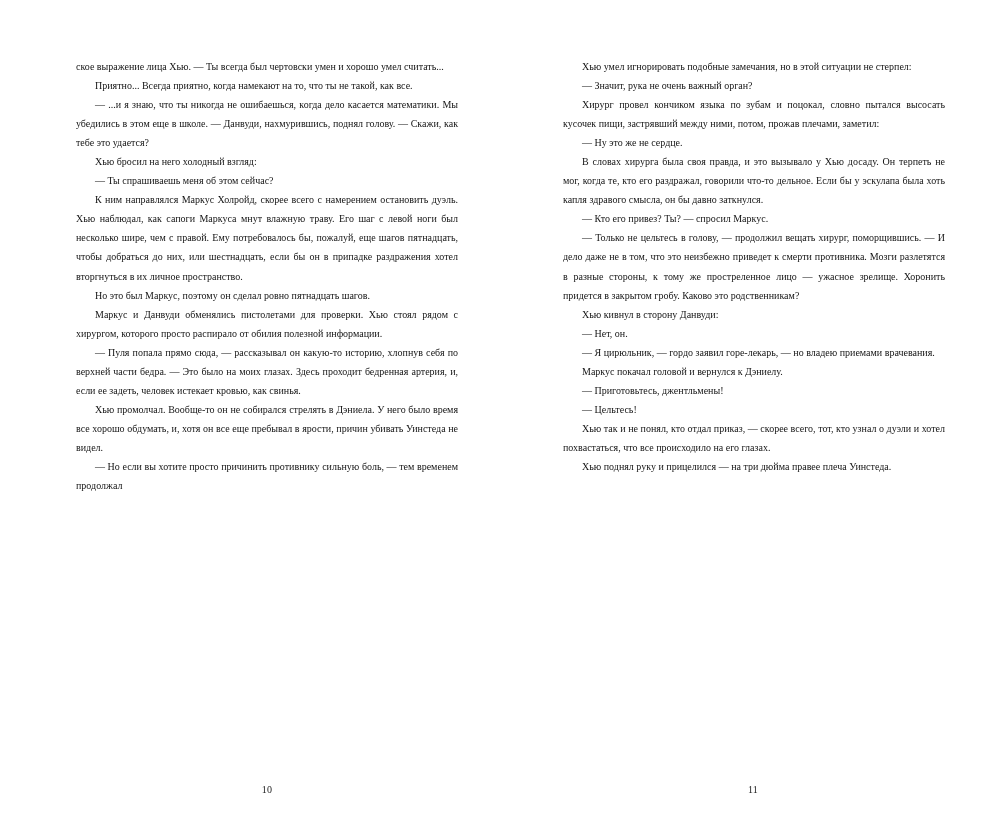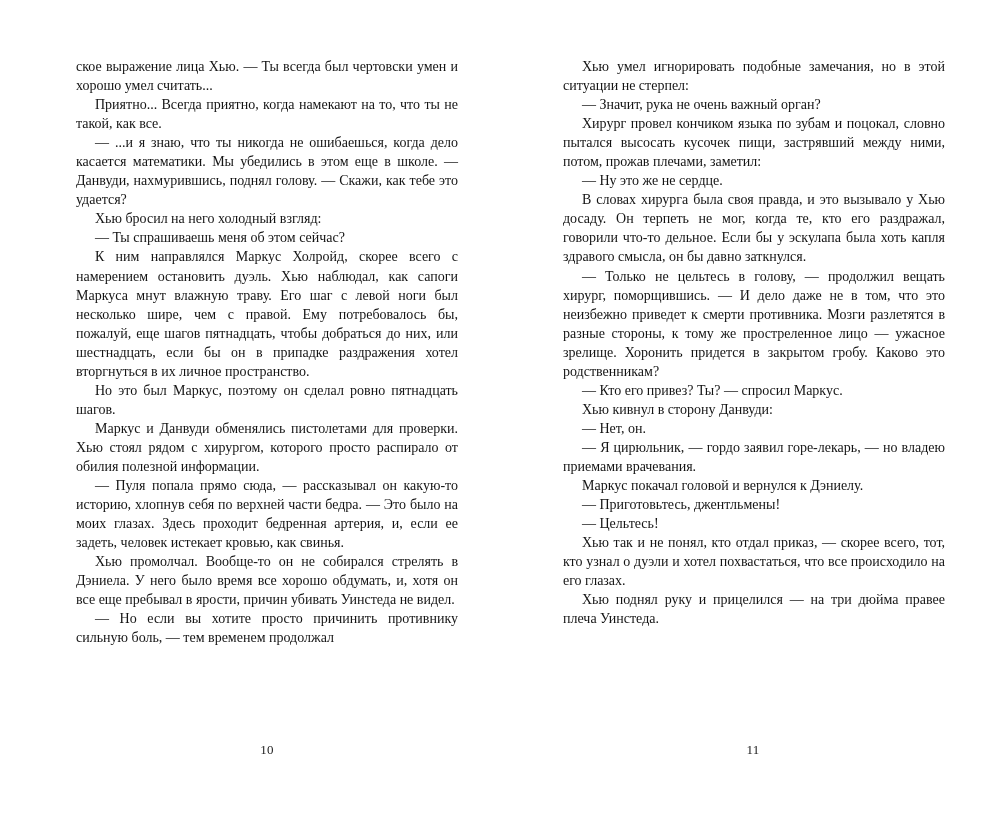--- a/index.html
+++ b/index.html
@@ -26,21 +26,21 @@
     top: 0;
     height: 824px;
     background: #ffffff;
   }
   .page-left  { left: 0;   width: 500px; }
   .page-right { left: 500px; width: 500px; }
 
   .text-block {
     position: absolute;
     top: 57px;
-    font-size: 14px;
+    font-size: 10px;
     line-height: 19.05px;
     text-align: justify;
     text-justify: inter-word;
     color: #141414;
     -webkit-font-smoothing: antialiased;
   }
   .page-left .text-block  { left: 76px;  width: 382px; }
   .page-right .text-block { left: 563px; width: 382px; }
   
   .page-right .text-block { left: 63px; }
@@ -50,24 +50,24 @@
     text-indent: 19px;
     text-align: justify;
     hyphens: none;
   }
   .text-block p.cont {
     text-indent: 0;
   }
 
   .folio {
     position: absolute;
-    top: 742px;
+    top: 782px;
     width: 100%;
     text-align: center;
-    font-size: 13px;
+    font-size: 10px;
     line-height: 16px;
     color: #222222;
     letter-spacing: 0.3px;
   }
   .page-left  .folio { left: 0; }
   .page-right .folio { left: 0; }
   
   .page-left  .folio { transform: translateX(17px); }
   .page-right .folio { transform: translateX(3px); }
 
@@ -104,22 +104,22 @@
 
   <div class="gutter"></div>
 
   <div class="page page-right">
     <div class="text-block">
       <p>Хью умел игнорировать подобные замечания, но в этой ситуации не стерпел:</p>
       <p>— Значит, рука не очень важный орган?</p>
       <p>Хирург провел кончиком языка по зубам и поцокал, словно пытался высосать кусочек пищи, застрявший между ними, потом, прожав плечами, заметил:</p>
       <p>— Ну это же не сердце.</p>
       <p>В словах хирурга была своя правда, и это вызывало у Хью досаду. Он терпеть не мог, когда те, кто его раздражал, говорили что-то дельное. Если бы у эскулапа была хоть капля здравого смысла, он бы давно заткнулся.</p>
+      <p>— Кто его привез? Ты? — спросил Маркус.</p>
       <p>— Только не цельтесь в голову, — продолжил вещать хирург, поморщившись. — И дело даже не в том, что это неизбежно приведет к смерти противника. Мозги разлетятся в разные стороны, к тому же простреленное лицо — ужасное зрелище. Хоронить придется в закрытом гробу. Каково это родственникам?</p>
-      <p>— Кто его привез? Ты? — спросил Маркус.</p>
       <p>Хью кивнул в сторону Данвуди:</p>
       <p>— Нет, он.</p>
       <p>— Я цирюльник, — гордо заявил горе-лекарь, — но владею приемами врачевания.</p>
       <p>Маркус покачал головой и вернулся к Дэниелу.</p>
       <p>— Приготовьтесь, джентльмены!</p>
       <p>— Цельтесь!</p>
       <p>Хью так и не понял, кто отдал приказ, — скорее всего, тот, кто узнал о дуэли и хотел похвастаться, что все происходило на его глазах.</p>
       <p>Хью поднял руку и прицелился — на три дюйма правее плеча Уинстеда.</p>
     </div>
     <div class="folio">11</div>

